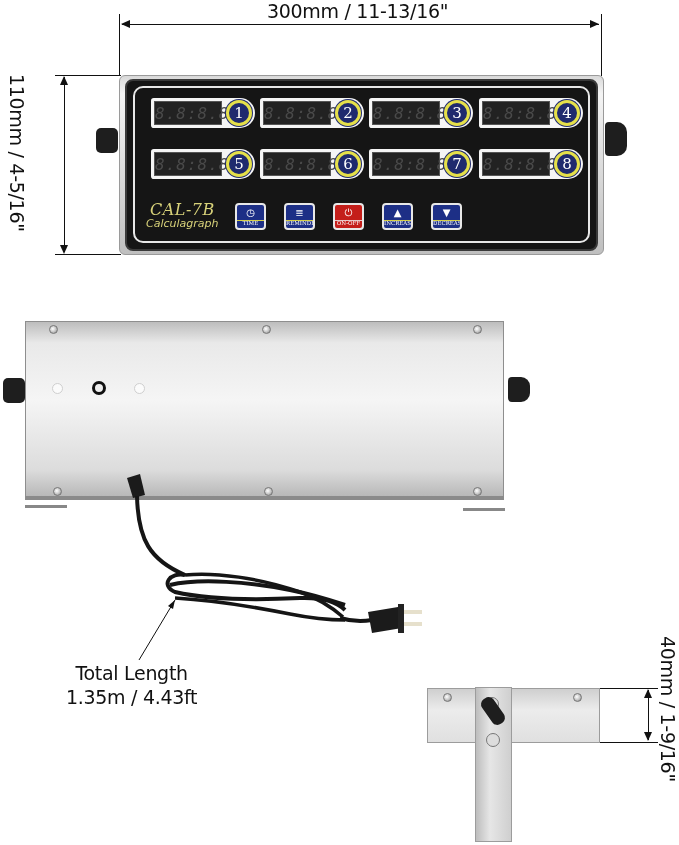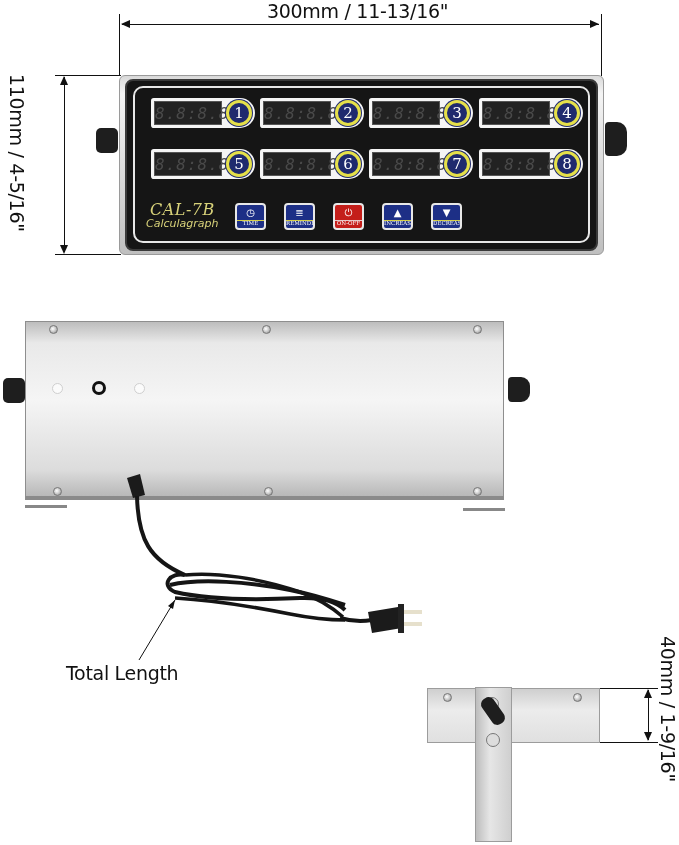--- a/index.html
+++ b/index.html
@@ -243,20 +243,21 @@
   <rect x="398" y="604" width="6" height="29" fill="#222"></rect>
   <rect x="404" y="610" width="18" height="4" fill="#e6e0cc"></rect>
   <rect x="404" y="622" width="18" height="4" fill="#e6e0cc"></rect>
 
   <line x1="139" y1="660" x2="175" y2="600" stroke="#111" stroke-width="1"></line>
   <polygon points="175,600 168,606 173,609" fill="#111"></polygon>
 </svg>
 
 <div class="cord-label">
   <div>Total Length</div>
+  <div>1.35m / 4.43ft</div>
 </div>
 
 <div>
   <div class="side-plate"></div>
   <div class="side-strip"></div>
   <div class="screw" style="left:443px; top:693px;"></div>
   <div class="screw" style="left:573px; top:693px;"></div>
   <div class="hole" style="left:485px; top:697px; width:14px; height:14px; border:1px solid #777; background:#ddd;"></div>
   <div class="hole" style="left:486px; top:733px; width:14px; height:14px; border:1px solid #777; background:#ddd;"></div>
   <div class="knob" style="left:478px; top:704px; width:30px; height:14px; transform:rotate(55deg); border-radius:6px;"></div>

